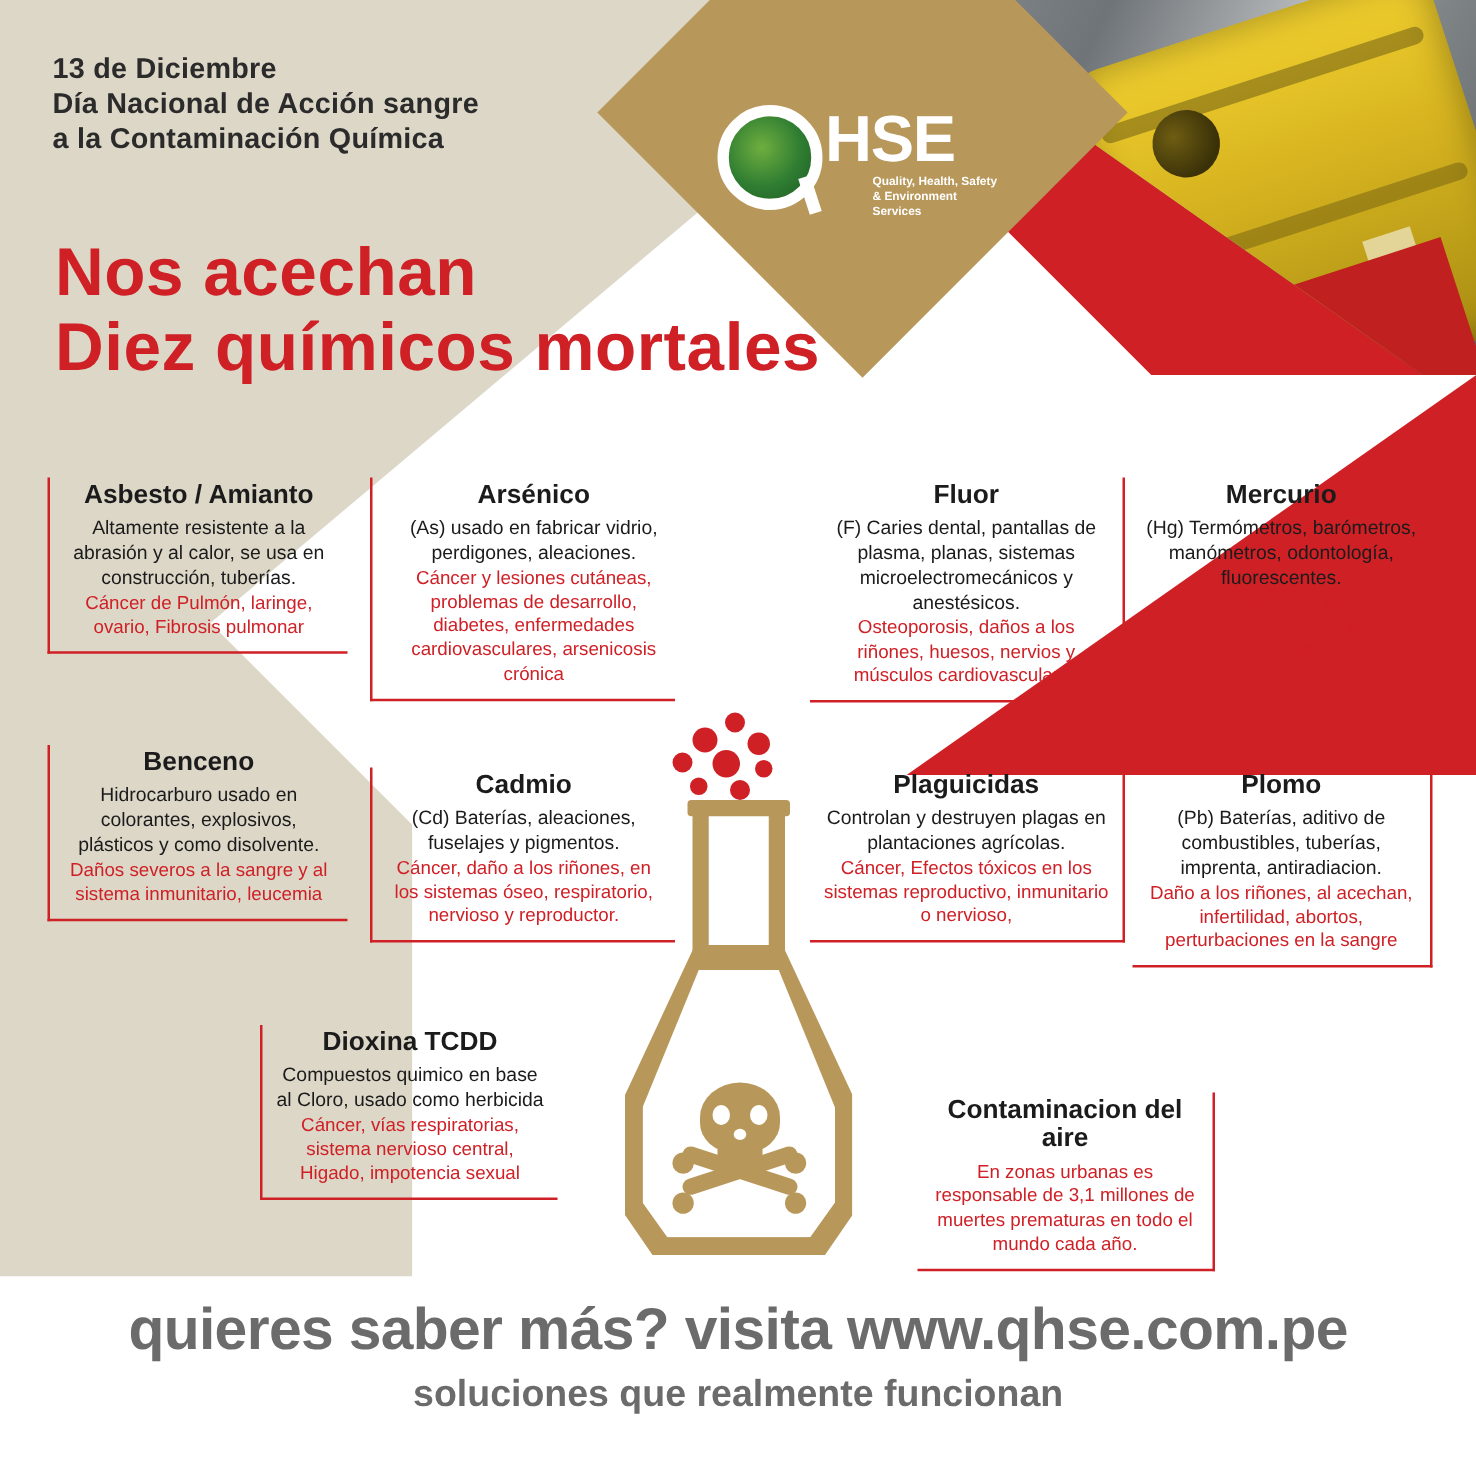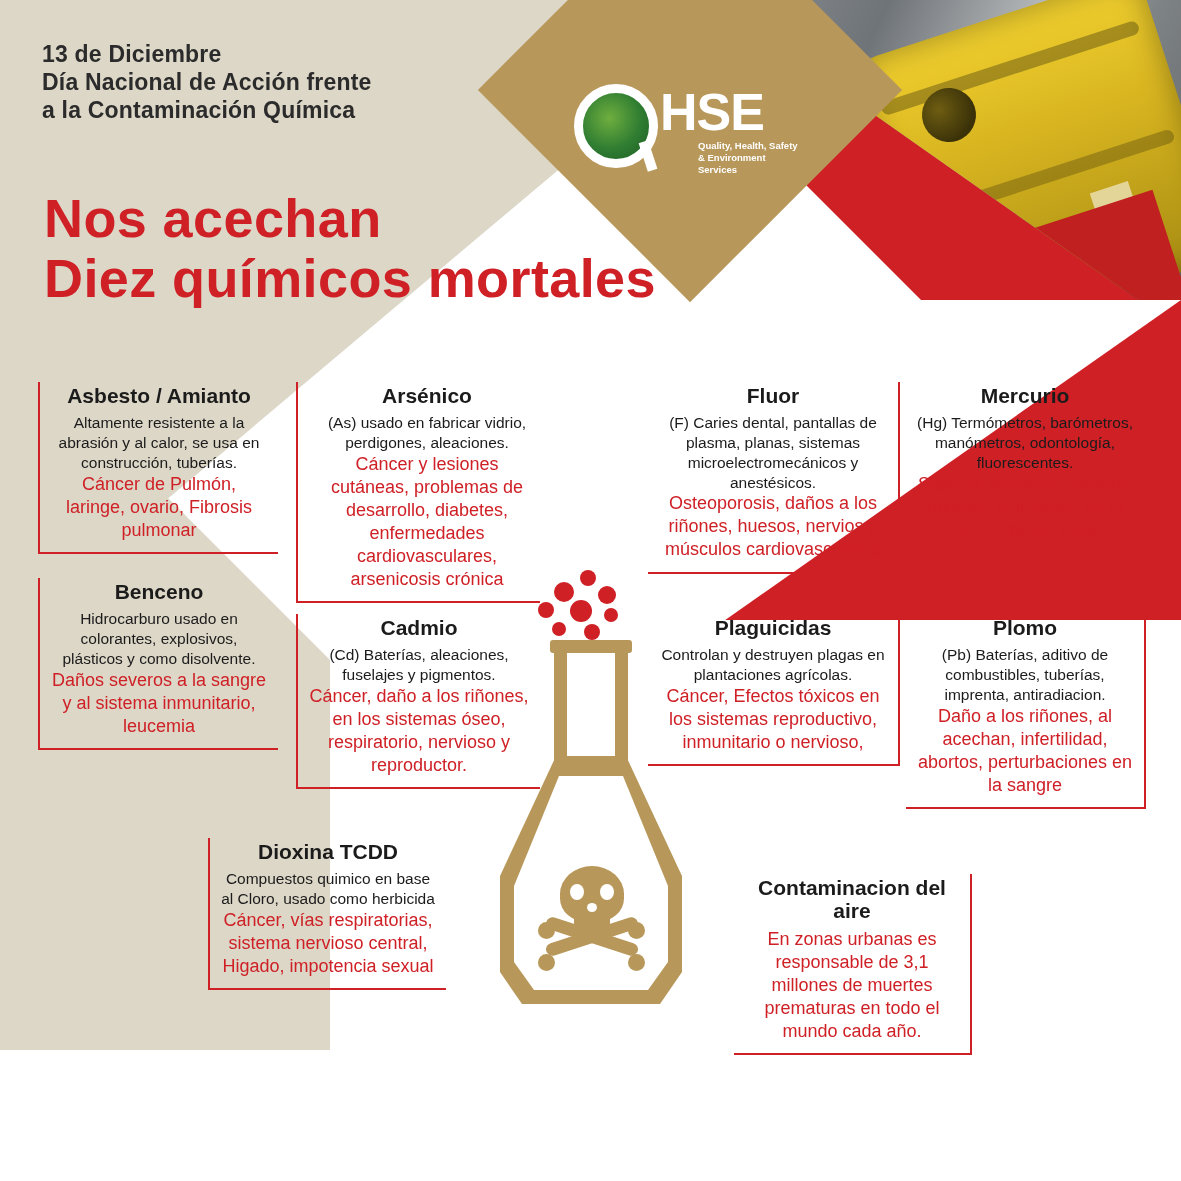--- a/index.html
+++ b/index.html
@@ -121,21 +121,21 @@
     position:absolute;box-sizing:border-box;
     text-align:center;
   }
   .card .title{
     font-weight:bold;font-size:21px;color:#1b1b1b;margin:0 0 6px 0;line-height:1.1;
   }
   .card .desc{
     font-size:15.5px;color:#1b1b1b;line-height:1.28;
   }
   .card .risk{
-    font-size:18px;color:#cf2026;line-height:1.28;
+    font-size:15px;color:#cf2026;line-height:1.28;
   }
   .br-l{border-left:2px solid #cf2026;}
   .br-r{border-right:2px solid #cf2026;}
   .br-b{border-bottom:2px solid #cf2026;}
 
   
   .flask-wrap{position:absolute;left:492px;top:570px;width:200px;height:460px;}
   .flask-neck{
     position:absolute;left:62px;top:78px;width:74px;height:120px;
     border-left:13px solid #b8985a;border-right:13px solid #b8985a;
@@ -205,21 +205,21 @@
     <div class="drum-cap"></div>
     <div class="drum-label"></div>
     <div class="red-strip"></div>
   </div>
   <div class="bg-red-right"></div>
   <div class="bg-white-wedge"></div>
   <div class="bg-gold-diamond"></div>
 
   <div class="header-date">
     <div>13 de Diciembre</div>
-    <div>Día Nacional de Acción frente</div>
+    <div>Día Nacional de Acción sangre</div>
     <div>a la Contaminación Química</div>
   </div>
 
   <div class="headline">
     <span class="l1">Nos acechan</span>
     <span class="l2">Diez químicos mortales</span>
   </div>
 
   <div class="logo">
     <div class="logo-q"></div>
@@ -244,21 +244,21 @@
     <div class="desc">(F) Caries dental, pantallas de plasma, planas, sistemas microelectromecánicos y anestésicos.</div>
     <div class="risk">Osteoporosis, daños a los riñones, huesos, nervios y músculos cardiovasculares</div>
   </div>
 
   <div class="card br-r br-b" style="left:906px;top:382px;width:240px;padding:2px 10px 10px 10px;">
     <div class="title">Mercurio</div>
     <div class="desc">(Hg) Termómetros, barómetros, manómetros, odontología, fluorescentes.</div>
     <div class="risk">Sistema nervioso, cerebro, riñones, pulmones, en el feto, teratogénesis.</div>
   </div>
 
-  <div class="card br-l br-b" style="left:38px;top:578px;width:240px;padding:2px 10px 10px 10px;">
+  <div class="card br-l br-b" style="left:38px;top:596px;width:240px;padding:2px 10px 10px 10px;">
     <div class="title">Benceno</div>
     <div class="desc">Hidrocarburo usado en colorantes, explosivos, plásticos y como disolvente.</div>
     <div class="risk">Daños severos a la sangre y al sistema inmunitario, leucemia</div>
   </div>
 
   <div class="card br-l br-b" style="left:296px;top:614px;width:244px;padding:2px 10px 10px 10px;">
     <div class="title">Cadmio</div>
     <div class="desc">(Cd) Baterías, aleaciones, fuselajes y pigmentos.</div>
     <div class="risk">Cáncer, daño a los riñones, en los sistemas óseo, respiratorio, nervioso y reproductor.</div>
   </div>
@@ -268,21 +268,21 @@
     <div class="desc">Controlan y destruyen plagas en plantaciones agrícolas.</div>
     <div class="risk">Cáncer, Efectos tóxicos en los sistemas reproductivo, inmunitario o nervioso,</div>
   </div>
 
   <div class="card br-r br-b" style="left:906px;top:614px;width:240px;padding:2px 10px 10px 10px;">
     <div class="title">Plomo</div>
     <div class="desc">(Pb) Baterías, aditivo de combustibles, tuberías, imprenta, antiradiacion.</div>
     <div class="risk">Daño a los riñones, al acechan, infertilidad, abortos, perturbaciones en la sangre</div>
   </div>
 
-  <div class="card br-l br-b" style="left:208px;top:838px;width:238px;padding:2px 10px 10px 10px;">
+  <div class="card br-l br-b" style="left:208px;top:820px;width:238px;padding:2px 10px 10px 10px;">
     <div class="title">Dioxina TCDD</div>
     <div class="desc">Compuestos quimico en base al Cloro, usado como herbicida</div>
     <div class="risk">Cáncer, vías respiratorias, sistema nervioso central, Higado, impotencia sexual</div>
   </div>
 
   <div class="card br-r br-b" style="left:734px;top:838px;width:238px;padding:2px 10px 10px 10px;margin-top:36px;">
     <div class="title">Contaminacion del aire</div>
     <div class="risk">En zonas urbanas es responsable de 3,1 millones de muertes prematuras en todo el mundo cada año.</div>
   </div>
 
@@ -310,14 +310,18 @@
     <div class="bone a"></div>
     <div class="bone b"></div>
     <div class="skull">
       <div class="eye l"></div>
       <div class="eye r"></div>
       <div class="nose"></div>
       <div class="jaw"></div>
     </div>
   </div>
 
+  <div class="footer">
+    <div class="footer-main">quieres saber más? visita www.qhse.com.pe</div>
+    <div class="footer-sub">soluciones que realmente funcionan</div>
+  </div>
 
 </div>
 
 </body></html>

